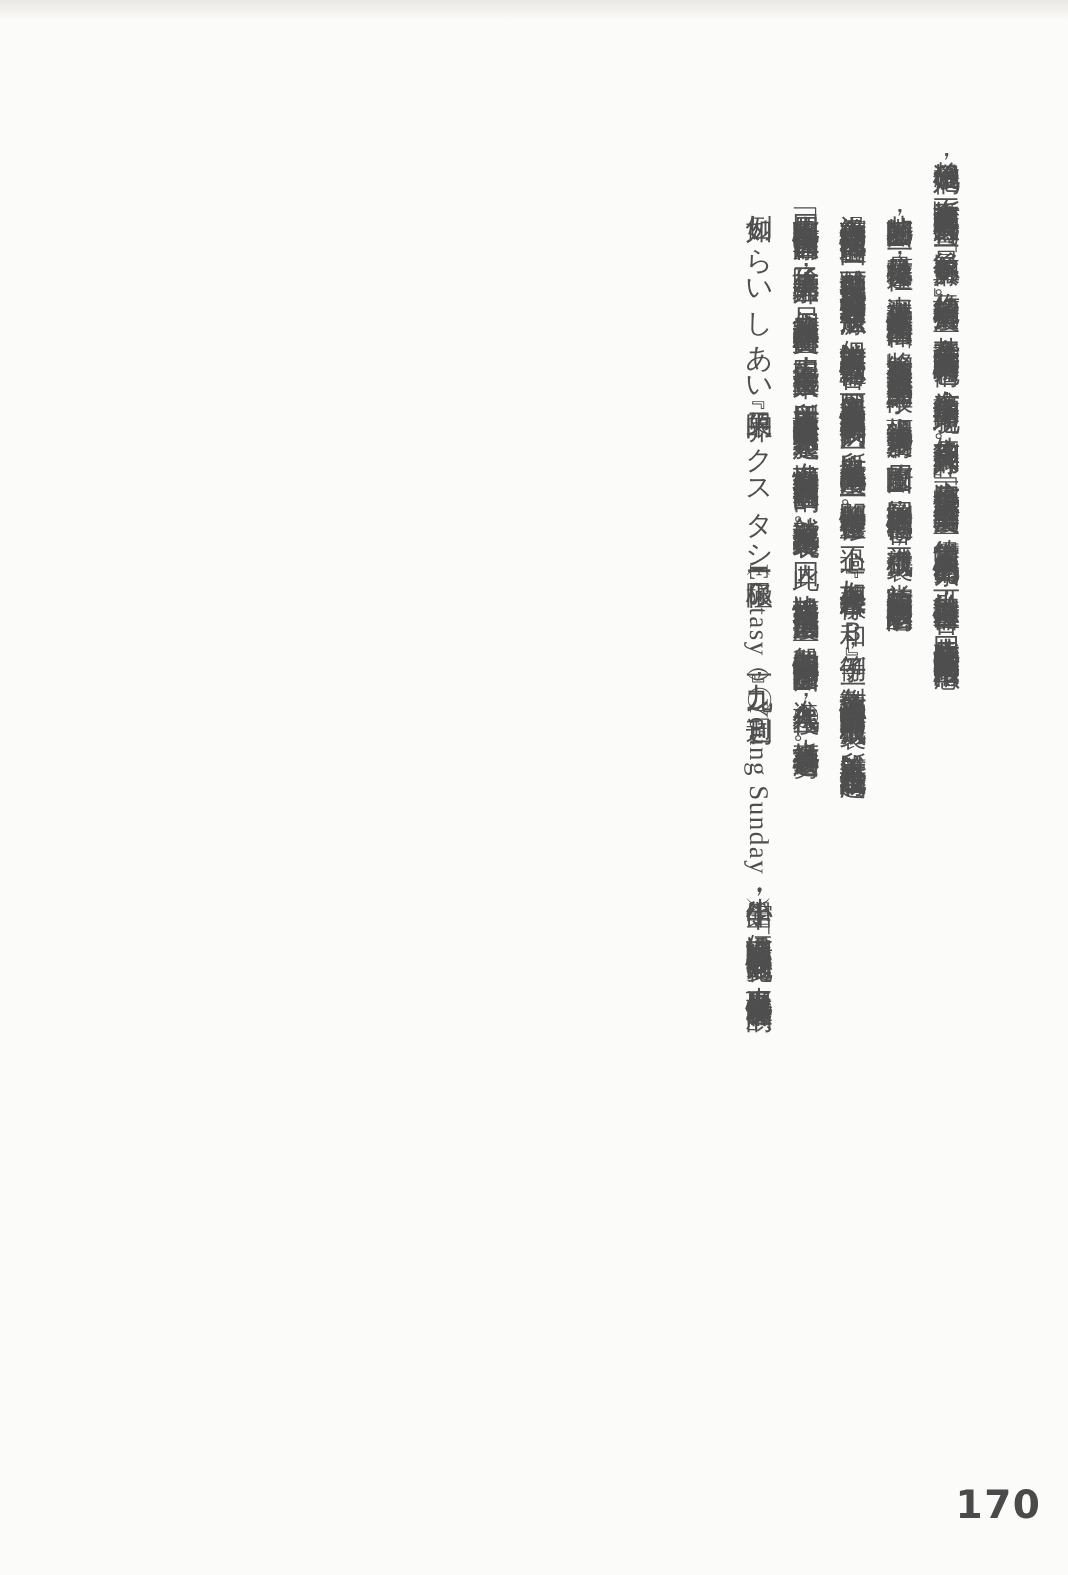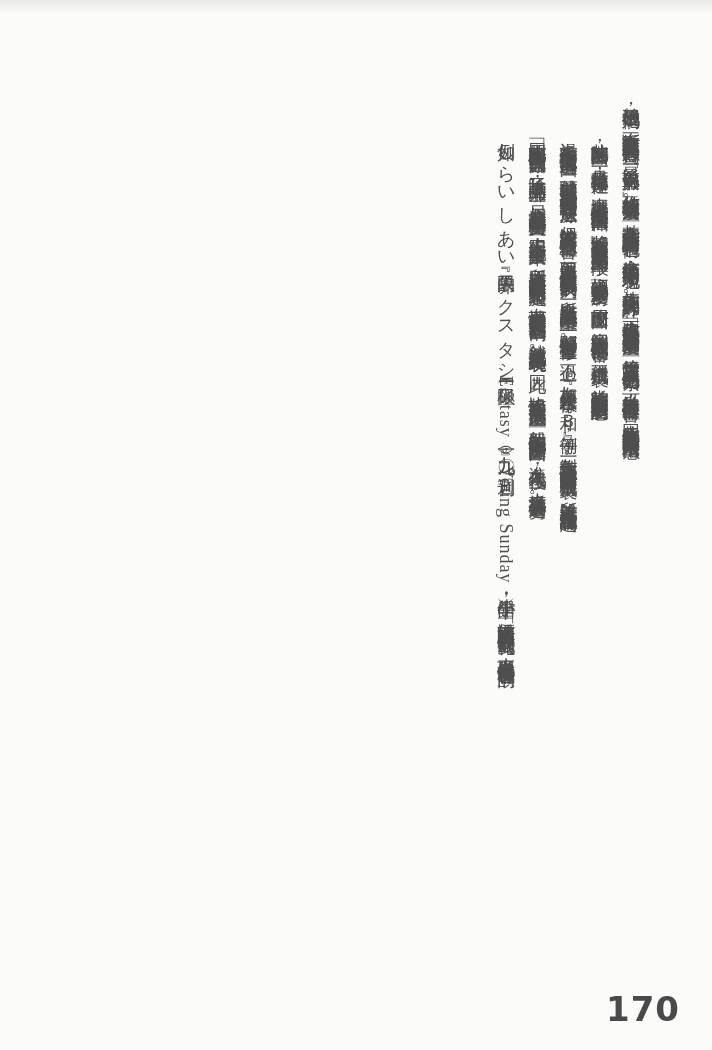--- a/index.html
+++ b/index.html
@@ -43,24 +43,24 @@
     margin: 0;
     padding: 0;
     text-indent: 2em;
   }
   .para.no-indent {
     text-indent: 0;
   }
   .folio {
     position: absolute;
     top: 989px;
-    left: 606px;
+    left: 637px;
     font-family: "DejaVu Sans", "Liberation Sans", sans-serif;
     font-weight: bold;
-    font-size: 34px;
+    font-size: 26px;
     letter-spacing: 1px;
     color: var(--folio-ink, #4a4a4a);
   }
 </style>
 </head>
 <body>
 
 <div class="page">
   <div class="scan-edge"></div>
   <div class="text-block" id="text-block">

